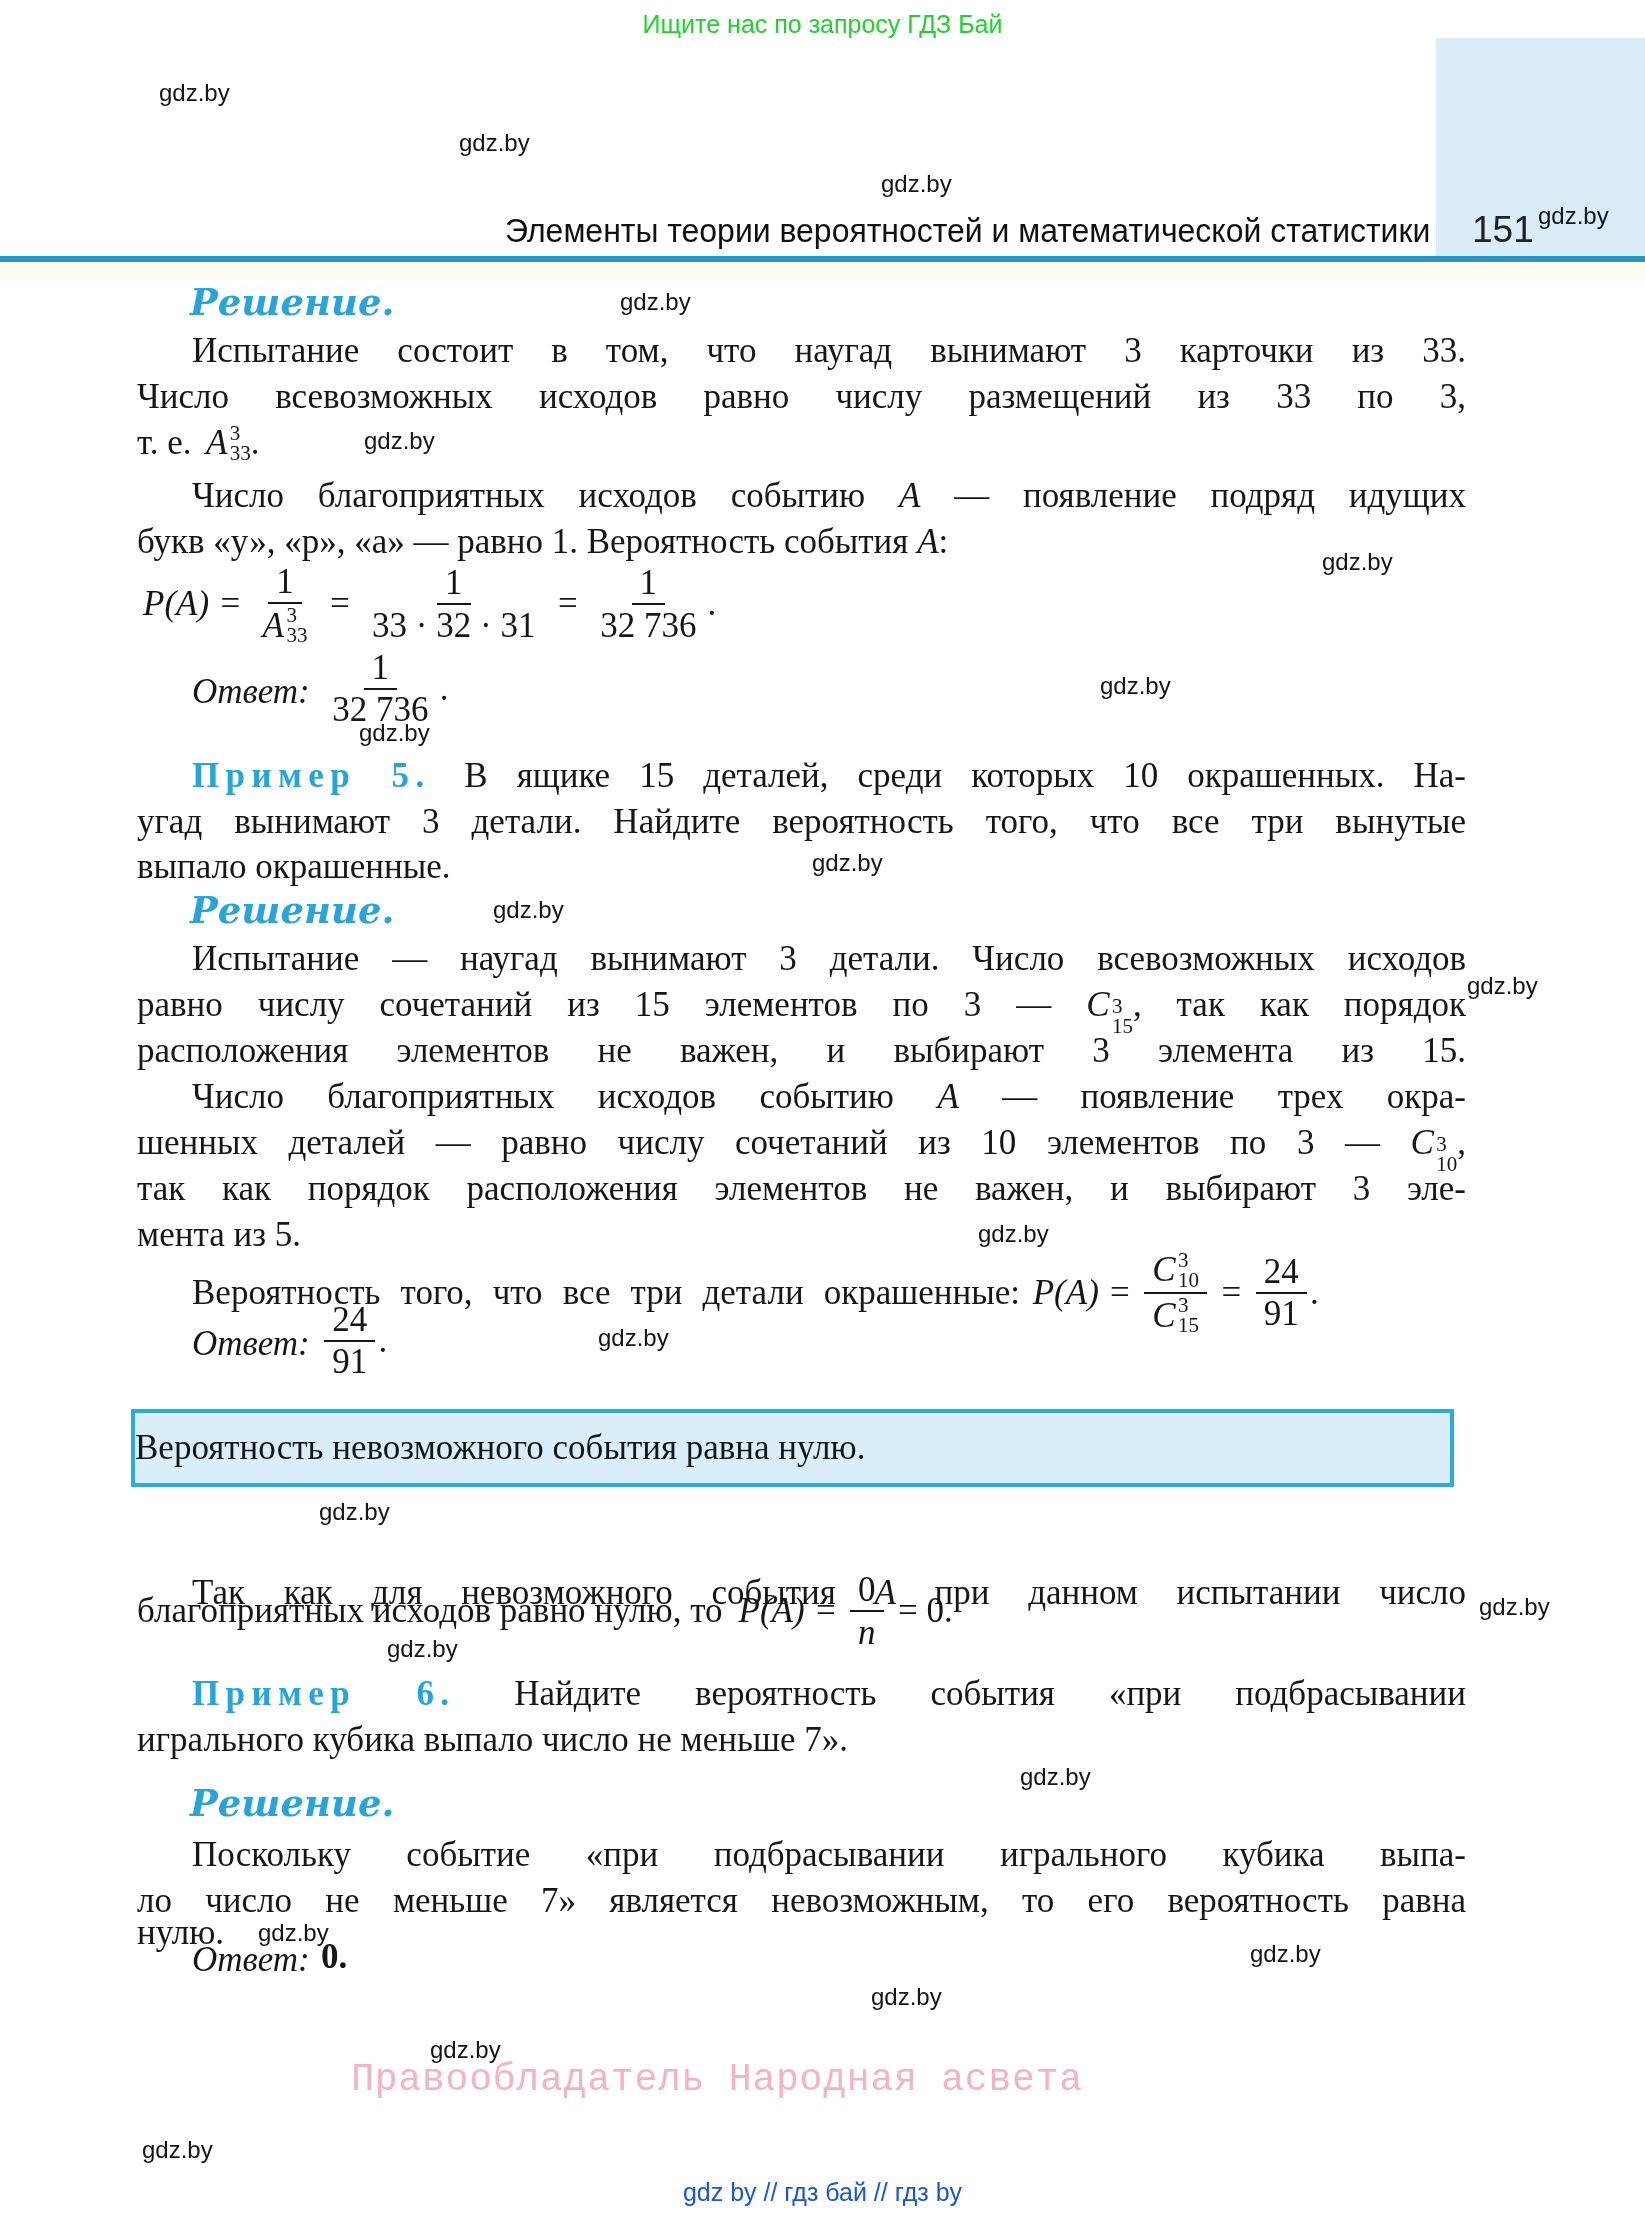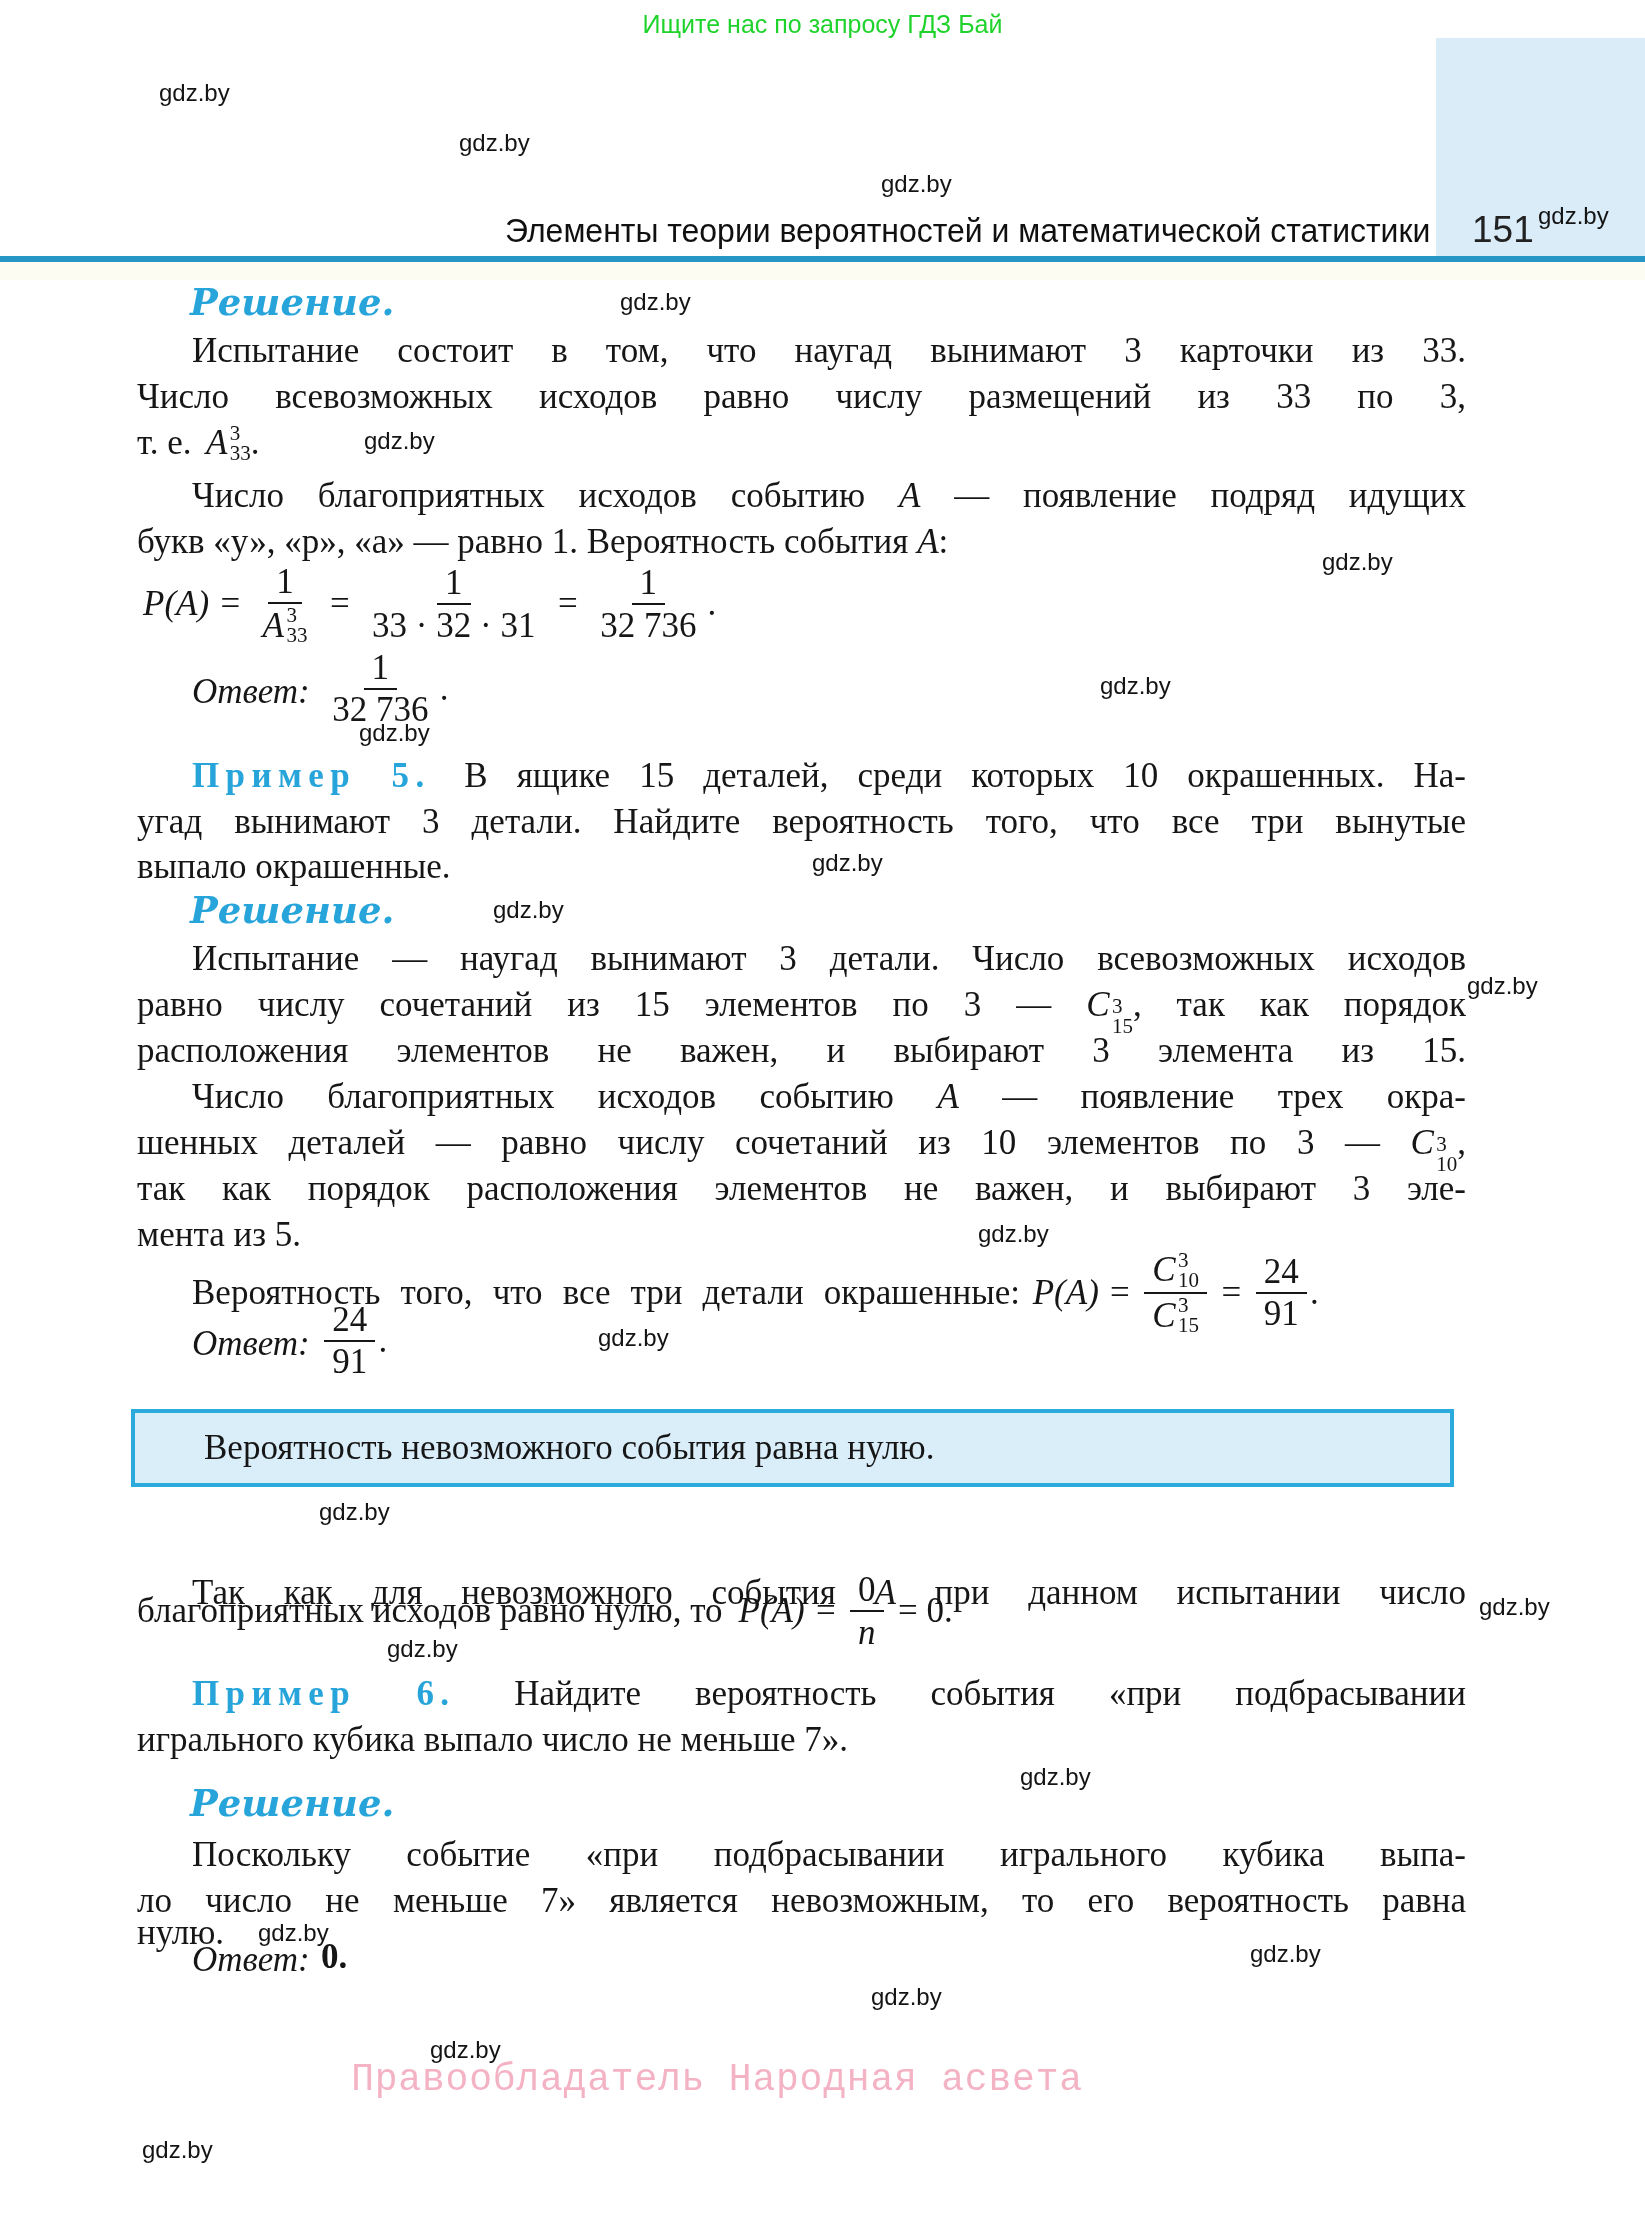--- a/index.html
+++ b/index.html
@@ -41,21 +41,21 @@
   .fx .op{margin:0 11.3px;}
   .frac{display:inline-flex;flex-direction:column;align-items:center;line-height:1.06;margin:0 3.2px;}
   .frac .num{padding:0 8px 1.6px 8px;border-bottom:2.4px solid #161616;display:inline-flex;align-items:center;}
   .frac .den{padding:1.6px 8px 0 8px;display:inline-flex;align-items:center;}
   .ss{display:inline-flex;flex-direction:column;align-items:flex-start;font-size:21px;line-height:20px;
       margin-left:2.4px;vertical-align:-13px;}
   .bl .ss{display:inline-flex;position:relative;top:11.3px;}
   .sym{display:inline-flex;align-items:center;}
   
   .callout{left:131px;top:1409px;width:1323px;height:78px;box-sizing:border-box;background:#daeefa;
-           border:4px solid #2aabdb;display:flex;align-items:center;padding-left:69px;font-size:35px;}
+           border:4px solid #2aabdb;display:flex;align-items:center;font-size:35px;}
 </style>
 </head>
 <body>
 
 <div id="page">
 
   <div class="abs promo">Ищите нас по запросу ГДЗ Бай</div>
 
   <div class="abs pagebox"></div>
   <div class="abs htitle"><span class="sq">Элементы теории вероятностей и математической статистики</span></div>
@@ -264,15 +264,16 @@
   <div class="bl lj ind" style="top:1832px">Поскольку событие «при подбрасывании игрального кубика выпа-</div>
   <div class="bl lj" style="top:1878px">ло число не меньше 7» является невозможным, то его вероятность равна</div>
   <div class="bl" style="left:137px;top:1910px">нулю.</div>
 
   <div class="fx" style="left:192px;top:1934px;height:45px">
     <span class="answ">Ответ:</span>
     <span style="font-weight:bold">0.</span>
   </div>
 
   <div class="abs pink">Правообладатель Народная асвета</div>
+  <div class="abs links">gdz by  //  гдз бай  //  гдз by</div>
 
 </div>
 
 
 </body></html>

